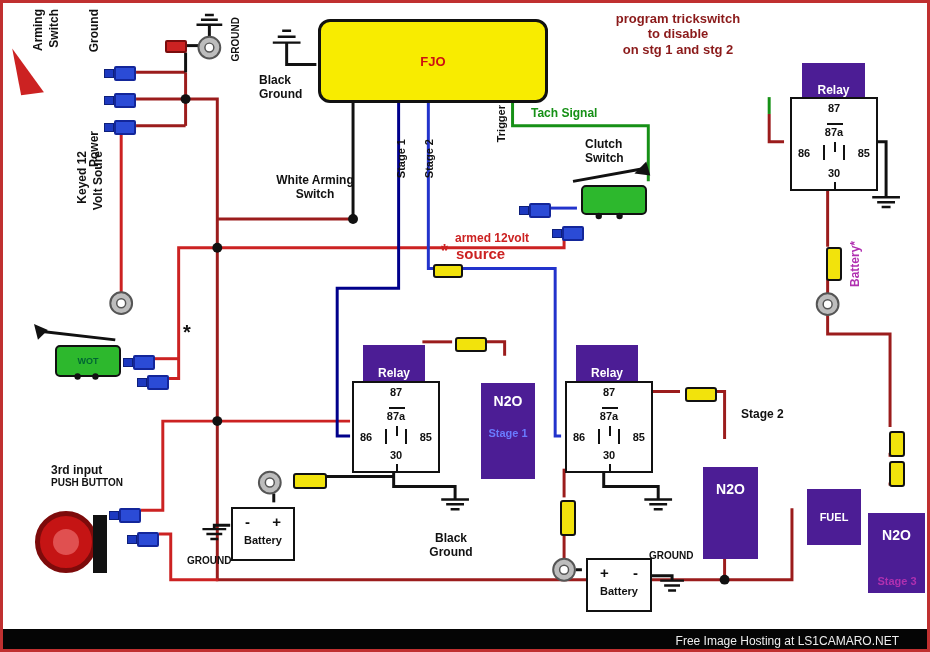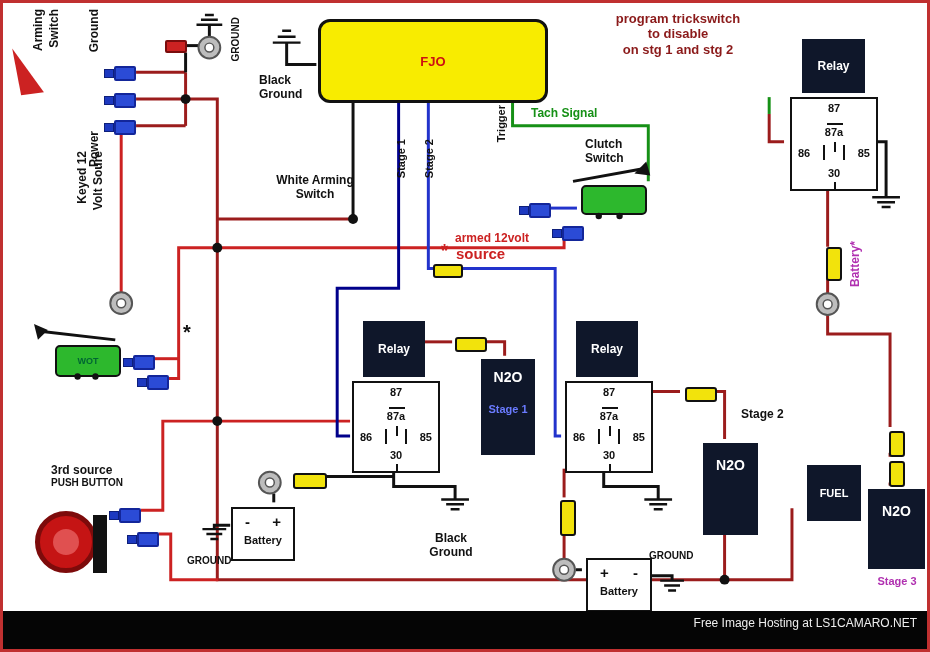--- a/index.html
+++ b/index.html
@@ -10,22 +10,22 @@
     font-family:"Liberation Sans", sans-serif; color:#111;
   }
   svg.layer { position:absolute; left:0; top:0; z-index:1; }
   svg.layer.top { z-index:4; pointer-events:none; }
   .comp { position:absolute; z-index:2; }
   .lbl { position:absolute; z-index:3; font-weight:bold; line-height:1.18; }
   .vlabel {
     position:absolute; z-index:3; font-weight:bold; white-space:nowrap;
     writing-mode:vertical-rl; transform:rotate(180deg); font-size:12px;
   }
-  .blackbox { background:#0f172a; color:#fff; font-weight:bold;
-    display:flex; align-items:center; justify-content:center; }
+  .blackbox { background:#4c1d95; color:#fff; font-weight:bold;
+    display:flex; align-items:center; justify-content:center;margin-top:24px; }
   .pinbox { background:#fff; border:2px solid #111; }
   .pp { position:absolute; font-size:11px; font-weight:bold; z-index:2; }
   .pc { left:0; right:0; text-align:center; }
   .vl { position:absolute; width:2px; background:#111; }
   .hb { position:absolute; height:2px; background:#111; }
   .fuse { position:absolute; z-index:2; background:#f2e30c; border:2px solid #111; border-radius:3px; }
   .bconn { position:absolute; z-index:2; width:32px; height:15px; display:flex; align-items:center; }
   .bconn .tab { width:10px; height:9px; background:#1d39c0; border:1px solid #0e1f7a; }
   .bconn .bod { width:22px; height:15px; background:#2b4bd6; border:2px solid #13269a; border-radius:2px; }
   .rconn { position:absolute; z-index:2; width:22px; height:13px; background:#cc2222; border:2px solid #7a0d0d; border-radius:2px; }
@@ -41,22 +41,22 @@
     background:#f8ec00; border:3px solid #111; border-radius:12px; color:#cc1111;
     display:flex; align-items:center; justify-content:center; font-weight:bold; font-size:13px; }
   .battery { position:absolute; z-index:2; background:#fff; border:2px solid #111; padding-top:4px; }
   .battery .terms { display:flex; justify-content:space-between; padding:0 12px; font-size:15px; font-weight:bold; }
   .battery .bname { text-align:center; font-size:11px; font-weight:bold; margin-top:4px; }
   .pbtn-outer { position:absolute; z-index:2; left:32px; top:508px; width:62px; height:62px;
     background:#c51414; border:5px solid #7d0b0b; border-radius:50%; }
   .pbtn-inner { position:absolute; z-index:2; left:50px; top:526px; width:26px; height:26px;
     background:#e05050; border-radius:50%; }
   .pbtn-mount { position:absolute; z-index:2; left:90px; top:512px; width:14px; height:58px; background:#111; }
-  #footer-bar { position:absolute; z-index:5; left:0; right:0; bottom:0; height:38px; background:#050505;
-    color:#eee; font-size:12px; line-height:24px; text-align:right; padding-right:10px; }
+  #footer-bar { position:absolute; z-index:5; left:0; right:0; bottom:0; height:20px; background:#050505;
+    color:#eee; font-size:12px; line-height:24px; text-align:right; padding-right:28px; }
 </style>
 </head>
 <body>
 
 <div id="stage">
 
   <svg class="layer" width="924" height="646" viewBox="0 0 930 652">
     <g fill="none" stroke="#9b1c1c" stroke-width="3">
       <polyline points="133,70 183,70"></polyline>
       <polyline points="133,97 183,97"></polyline>
@@ -341,21 +341,21 @@
     <div style="font-size:12px;padding-left:14px">armed 12volt</div>
     <div style="display:flex;align-items:flex-start">
       <span style="font-size:18px;line-height:12px">*</span>
       <span style="font-size:15px;margin-left:8px">source</span>
     </div>
   </div>
   <div class="lbl" style="left:180px;top:318px;font-size:20px">*</div>
   <div class="lbl" style="left:738px;top:404px;width:64px;font-size:12px">Stage 2</div>
   <div class="lbl" style="left:864px;top:572px;width:60px;font-size:11px;color:#b030b0;text-align:center">Stage 3</div>
   <div class="lbl" style="left:48px;top:460px;width:110px">
-    <div style="font-size:12px">3rd source</div>
+    <div style="font-size:12px">3rd input</div>
     <div style="font-size:10px">PUSH BUTTON</div>
   </div>
   <div class="lbl" style="left:416px;top:528px;width:64px;font-size:12px;text-align:center">
     <div>Black</div>
     <div>Ground</div>
   </div>
   <div class="lbl" style="left:184px;top:552px;width:64px;font-size:10px">GROUND</div>
   <div class="lbl" style="left:646px;top:547px;width:60px;font-size:10px">GROUND</div>
 
   <div id="footer-bar">Free Image Hosting at LS1CAMARO.NET</div>

